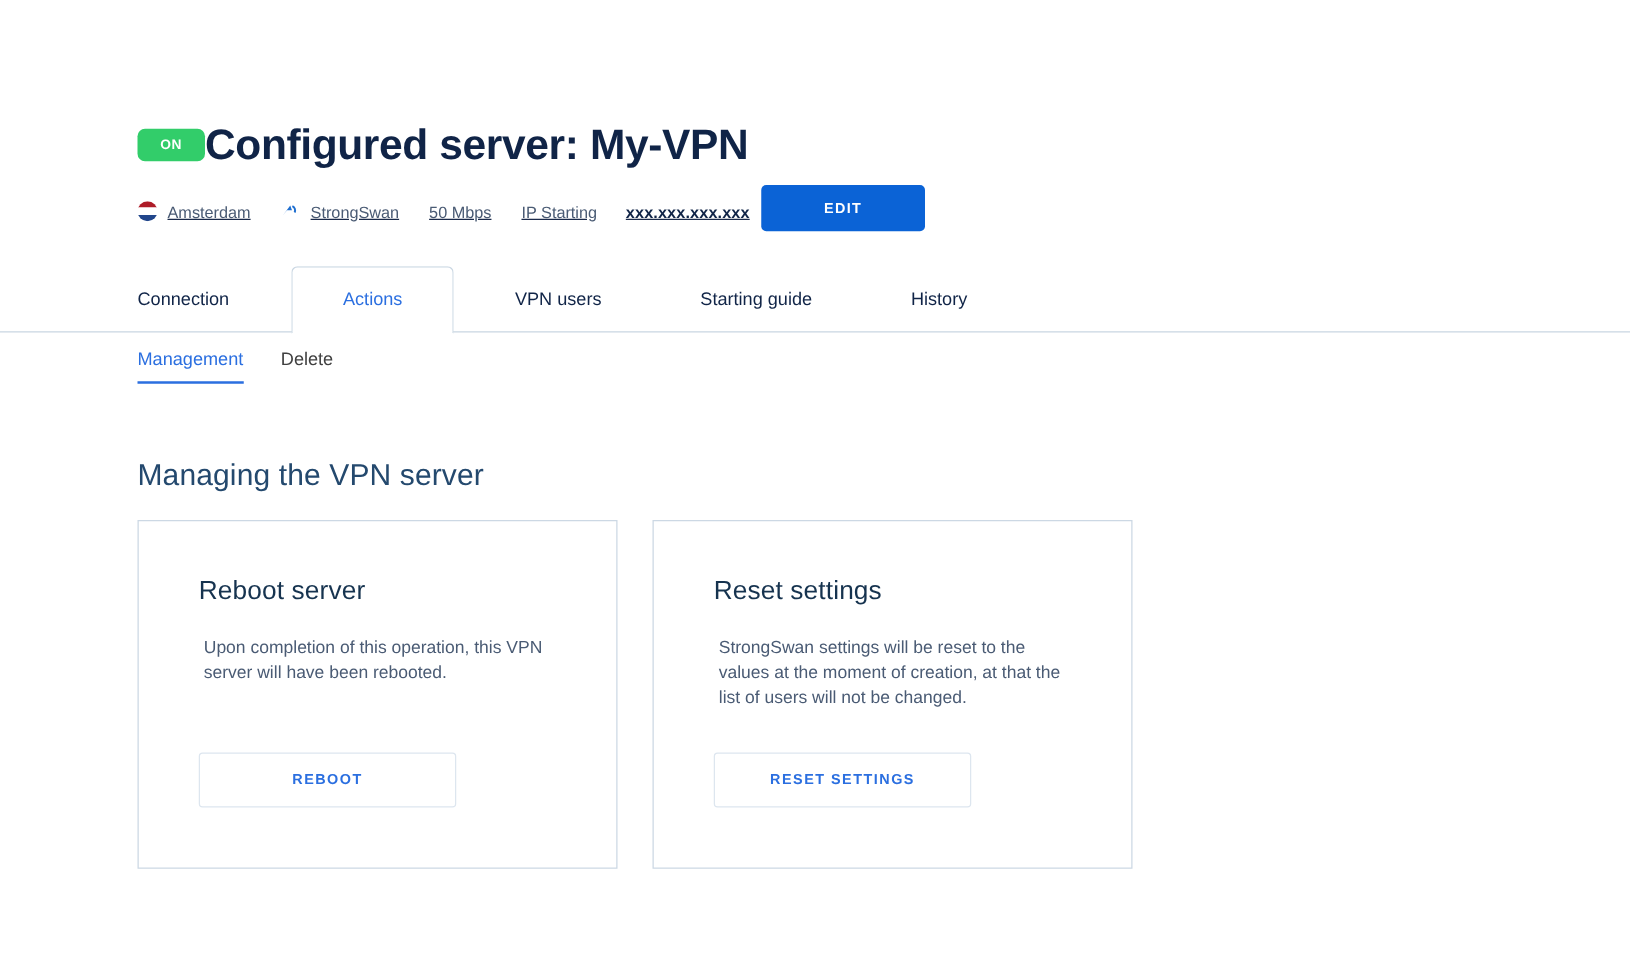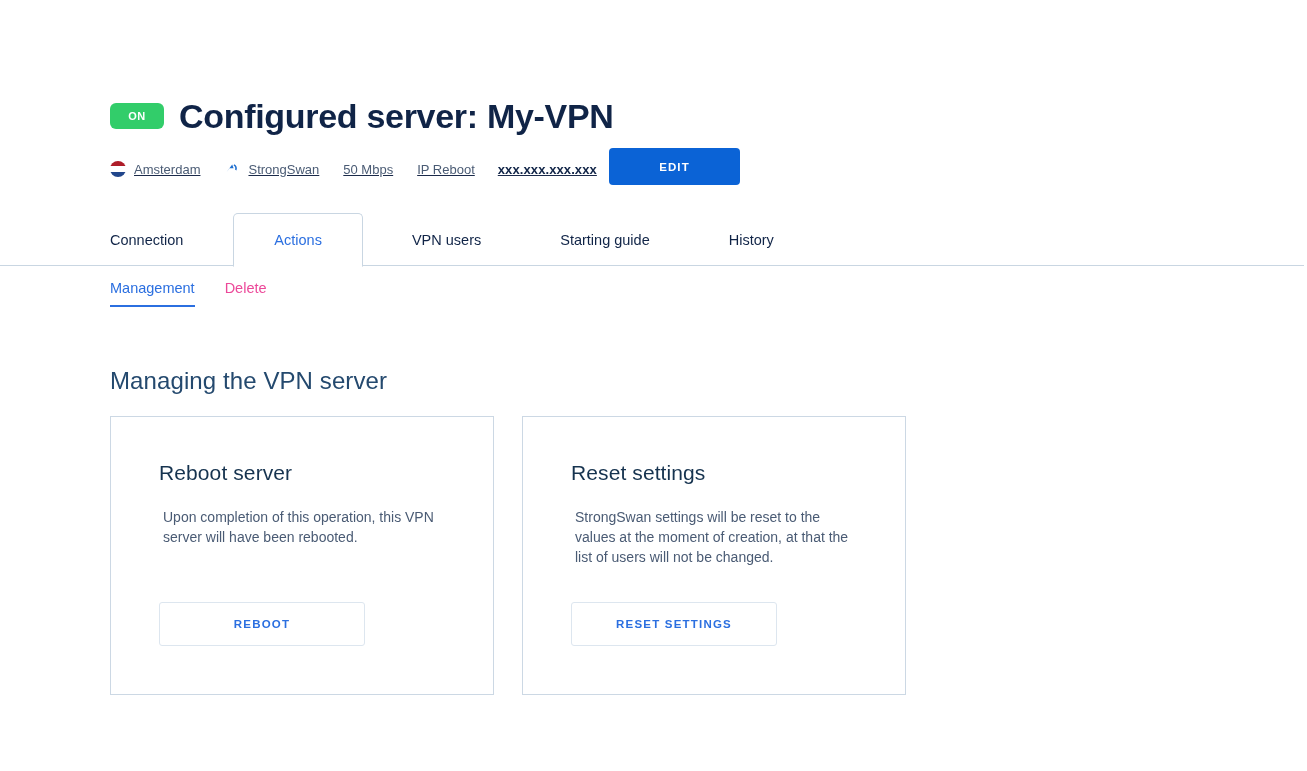--- a/index.html
+++ b/index.html
@@ -19,21 +19,20 @@
 
   .page { position: relative; width: 1307px; height: 771px; }
 
   
   .header-row {
     position: absolute;
     left: 110px;
     top: 76px;
     display: flex;
     align-items: center;
-    gap: 15px;
   }
   .status-badge {
     display: inline-flex;
     align-items: center;
     justify-content: center;
     width: 54px;
     height: 26px;
     border-radius: 6px;
     background: #32cd6a;
     color: #ffffff;
@@ -162,21 +161,21 @@
   
   .subtabs {
     position: absolute;
     left: 110px;
     top: 280px;
     display: flex;
     align-items: flex-start;
   }
   .subtab {
     font-size: 14.5px;
-    color: #ec4899;
+    color: #404040;
     padding-bottom: 9px;
     cursor: pointer;
     white-space: nowrap;
   }
   .subtab + .subtab { margin-left: 30px; }
   .subtab.active {
     color: #2b6fe0;
     border-bottom: 2px solid #2b6fe0;
   }
 
@@ -272,21 +271,21 @@
         </svg>
       </span>
       <span>StrongSwan</span>
     </div>
 
     <div class="meta-item">
       <span>50 Mbps</span>
     </div>
 
     <div class="meta-item">
-      <span class="meta-label">IP Reboot</span>
+      <span class="meta-label">IP Starting</span>
       <span class="meta-value">xxx.xxx.xxx.xxx</span>
     </div>
 
   </div>
 
   <button class="edit-button">EDIT</button>
 
   <div class="tabs-bar">
     <div class="tabs-rule"></div>
     <div class="tabs-list">

